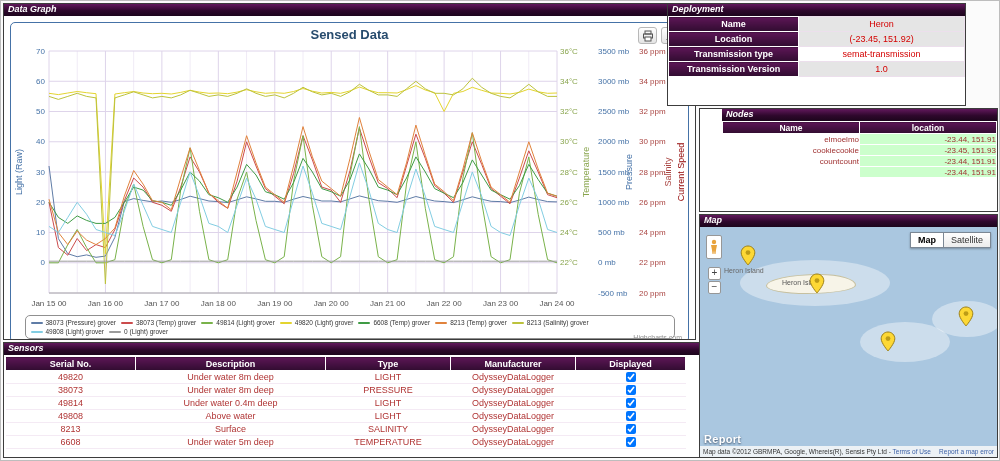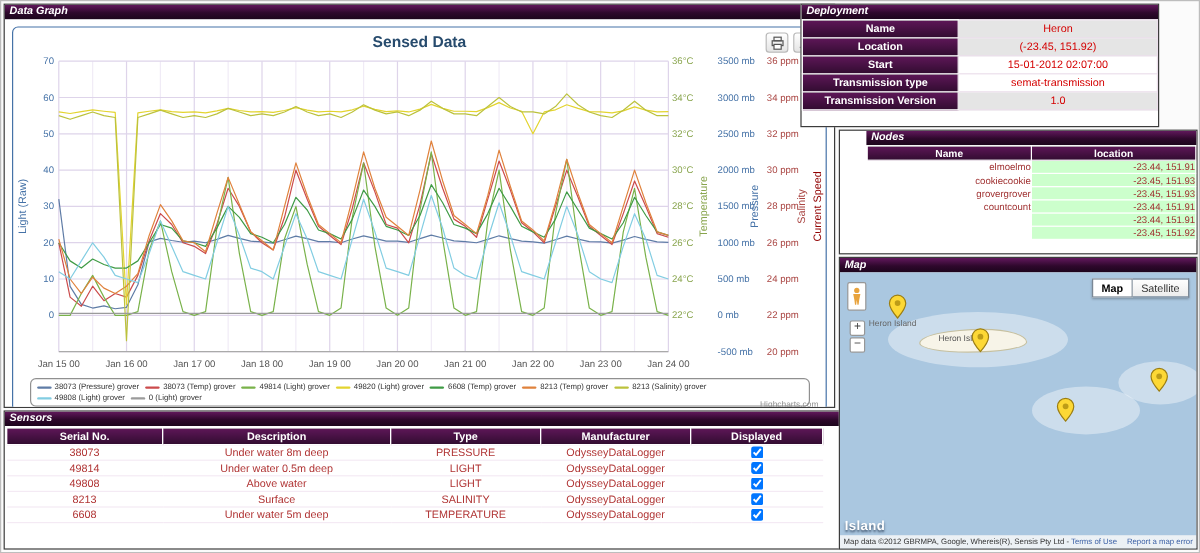--- a/index.html
+++ b/index.html
@@ -242,29 +242,36 @@
             <tr>
               <th class="hcell">Serial No.</th>
               <th class="hcell">Description</th>
               <th class="hcell">Type</th>
               <th class="hcell">Manufacturer</th>
               <th class="hcell">Displayed</th>
             </tr>
           </thead>
         <tbody>
             <tr>
+              <td>49820</td>
+              <td>Under water 8m deep</td>
+              <td>LIGHT</td>
+              <td>OdysseyDataLogger</td>
+              <td><input type="checkbox" checked="" style=""></td>
+            </tr>
+            <tr>
               <td>38073</td>
               <td>Under water 8m deep</td>
               <td>PRESSURE</td>
               <td>OdysseyDataLogger</td>
               <td><input type="checkbox" checked="" style=""></td>
             </tr>
             <tr>
               <td>49814</td>
-              <td>Under water 0.5m deep</td>
+              <td>Under water 0.4m deep</td>
               <td>LIGHT</td>
               <td>OdysseyDataLogger</td>
               <td><input type="checkbox" checked="" style=""></td>
             </tr>
             <tr>
               <td>49808</td>
               <td>Above water</td>
               <td>LIGHT</td>
               <td>OdysseyDataLogger</td>
               <td><input type="checkbox" checked="" style=""></td>
@@ -299,24 +306,20 @@
       <tbody>
           <tr>
             <td class="hcell">Name</td>
             <td class="vcell green">Heron</td>
           </tr>
           <tr>
             <td class="hcell">Location</td>
             <td class="vcell green">(-23.45, 151.92)</td>
           </tr>
           <tr>
-            <td class="hcell">Start</td>
-            <td class="vcell">15-01-2012 02:07:00</td>
-          </tr>
-          <tr>
             <td class="hcell">Transmission type</td>
             <td class="vcell">semat-transmission</td>
           </tr>
           <tr>
             <td class="hcell">Transmission Version</td>
             <td class="vcell green">1.0</td>
           </tr>
         </tbody>
     </table>
   </section>
@@ -335,34 +338,26 @@
       <tbody>
           <tr>
             <td>elmoelmo</td>
             <td class="green">-23.44, 151.91</td>
           </tr>
           <tr>
             <td>cookiecookie</td>
             <td class="green">-23.45, 151.93</td>
           </tr>
           <tr>
-            <td>grovergrover</td>
-            <td class="green">-23.45, 151.93</td>
-          </tr>
-          <tr>
             <td>countcount</td>
             <td class="green">-23.44, 151.91</td>
           </tr>
           <tr>
             <td></td>
             <td class="green">-23.44, 151.91</td>
-          </tr>
-          <tr>
-            <td></td>
-            <td class="green">-23.45, 151.92</td>
           </tr>
         </tbody>
     </table>
   </section>
 
   <section class="panel" id="panel-map">
     <div class="panel-header">
       <span>Map</span>
     </div>
     <div class="map-canvas" style="background: rgb(170, 199, 224);">
@@ -380,21 +375,21 @@
 
       <div class="pegman">
         <svg width="10" height="16" viewBox="0 0 10 16">
             <circle cx="5" cy="3" r="2.2" fill="#e8a33d"></circle>
             <path d="M2 6 L8 6 L7 11 L6.5 15 L5.5 15 L5 11 L4.5 15 L3.5 15 L3 11 Z" fill="#e8a33d"></path>
           </svg>
       </div>
       <div class="zoom-btn" id="zoom-in">+</div>
       <div class="zoom-btn" id="zoom-out">−</div>
 
-      <div class="google-logo">Island</div>
+      <div class="google-logo">Report</div>
       <div class="map-attrib">
         <span>
           <span>Map data ©2012 GBRMPA, Google, Whereis(R), Sensis Pty Ltd -</span>
           <span class="link">Terms of Use</span>
         </span>
         <span class="link">Report a map error</span>
       </div>
     <div class="map-marker" style="left: 40px; top: 18px;"><svg width="16" height="21" viewBox="0 0 16 21">
             <path d="M8 1C4.2 1 1.2 4 1.2 7.8 1.2 12.2 8 20 8 20s6.8-7.8 6.8-12.2C14.8 4 11.8 1 8 1Z" fill="#fdd835" stroke="#9c7e12"></path>
             <circle cx="8" cy="7.6" r="2.4" fill="#bd9c17"></circle>

